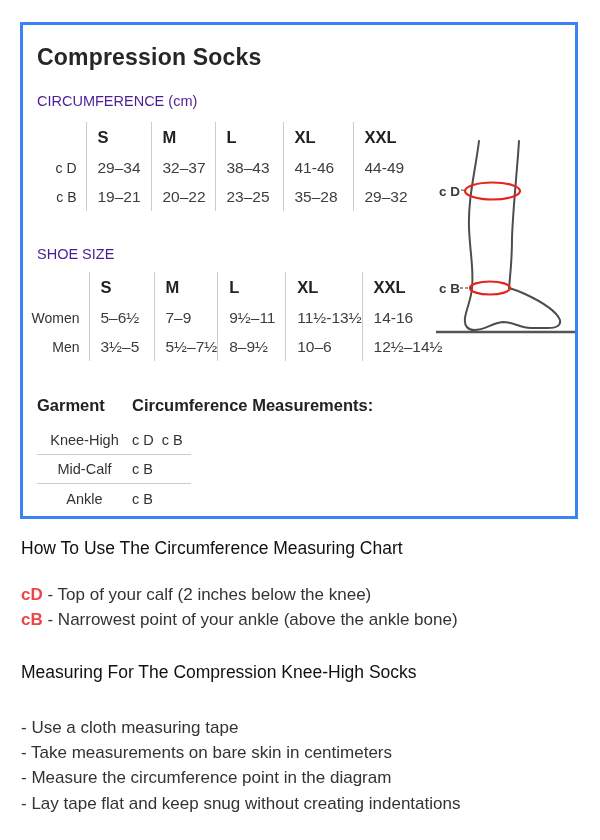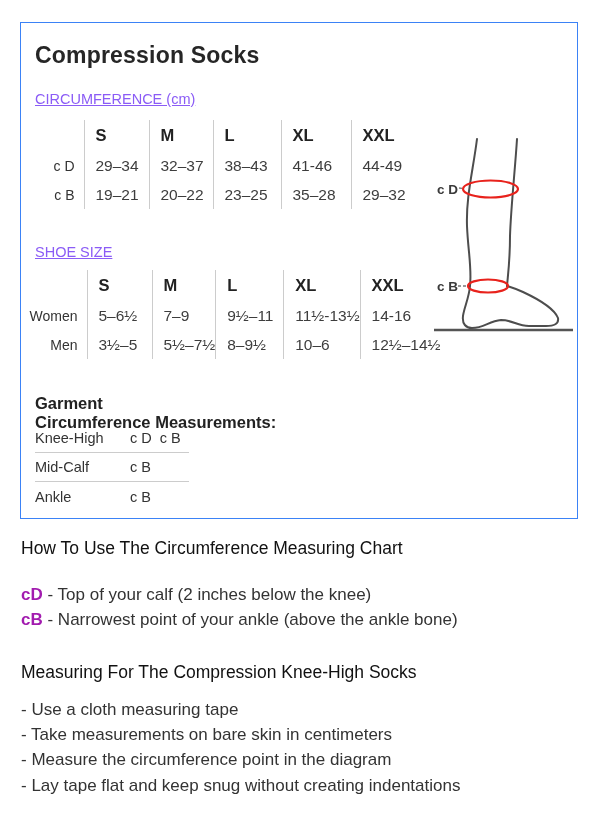--- a/index.html
+++ b/index.html
@@ -8,64 +8,64 @@
     font-family:"Liberation Sans", sans-serif;
     color:#3a3a3a;
     position:relative;
     overflow:hidden;
   }
 
   
   .card {
     position:absolute; left:20px; top:22px;
     width:558px; height:497px;
-    border:1px solid #3b82f6; background:#fff;
+    border:3px solid #3b82f6; background:#fff;
   }
   .card-title {
     position:absolute; left:14px; top:19px;
     font-size:23px; font-weight:700; color:#262626;
     letter-spacing:.2px;
   }
   .sec-label {
     position:absolute; left:14px;
-    font-size:14.5px; color:#8b5cf6;text-decoration:underline;
+    font-size:14.5px; color:#4c1d95;
   }
   #circ-label { top:68px; }
   #shoe-label { top:221px; }
 
   table.size-table { position:absolute; border-collapse:collapse; table-layout:fixed; }
   .t1 { left:14px; top:97px; }
   .t2 { left:4px;  top:247px; }
   .size-table th, .size-table td {
     text-align:left; padding:0 0 0 11px; white-space:nowrap; overflow:visible;
   }
   .size-table th { font-size:16.5px; font-weight:700; color:#222222; height:31px; }
   .size-table td { font-size:15.5px; font-weight:400; color:#3d3d3d; height:29px; }
   .size-table .lbl { text-align:right; padding:0 9px 0 0; font-size:14px; color:#333; font-weight:400; }
   .size-table th.v, .size-table td.v { border-left:1px solid #cccccc; }
 
   
   .garment { position:absolute; left:14px; top:371px; width:420px; }
-  .g-head { display:flex; font-size:16.5px; font-weight:700; color:#222; height:22px;flex-direction:column; }
+  .g-head { display:flex; font-size:16.5px; font-weight:700; color:#222; height:22px; }
   .g-col1 { width:95px; flex:none; }
   .g-col2 { white-space:pre; }
-  .g-rows { width:154px; margin-top:8px; }
+  .g-rows { width:154px; margin-top:8px;text-align:center; }
   .g-row  { display:flex; align-items:center; height:29px; font-size:14.5px; color:#333; }
   .g-row.divided { border-bottom:1px solid #cccccc; }
 
   
   .diagram { position:absolute; left:405px; top:113px; width:152px; height:202px; }
 
   
   .below { position:absolute; left:21px; top:537px; width:557px; color:#333; }
   .below h2 { font-size:17.5px; font-weight:400; color:#111; line-height:23px; }
   .defs { margin-top:22px; font-size:17px; line-height:25px; }
-  .defs b { color:#a21caf; }
+  .defs b { color:#ef4444; }
   .m-head { margin-top:29px; }
-  .steps { margin-top:13px; font-size:17px; line-height:25.2px; }
+  .steps { margin-top:31px; font-size:17px; line-height:25.2px; }
 </style>
 </head>
 <body>
 
 <div class="card">
 
   <div class="card-title">Compression Socks</div>
 
   <div class="sec-label" id="circ-label">CIRCUMFERENCE (cm)</div>
 

